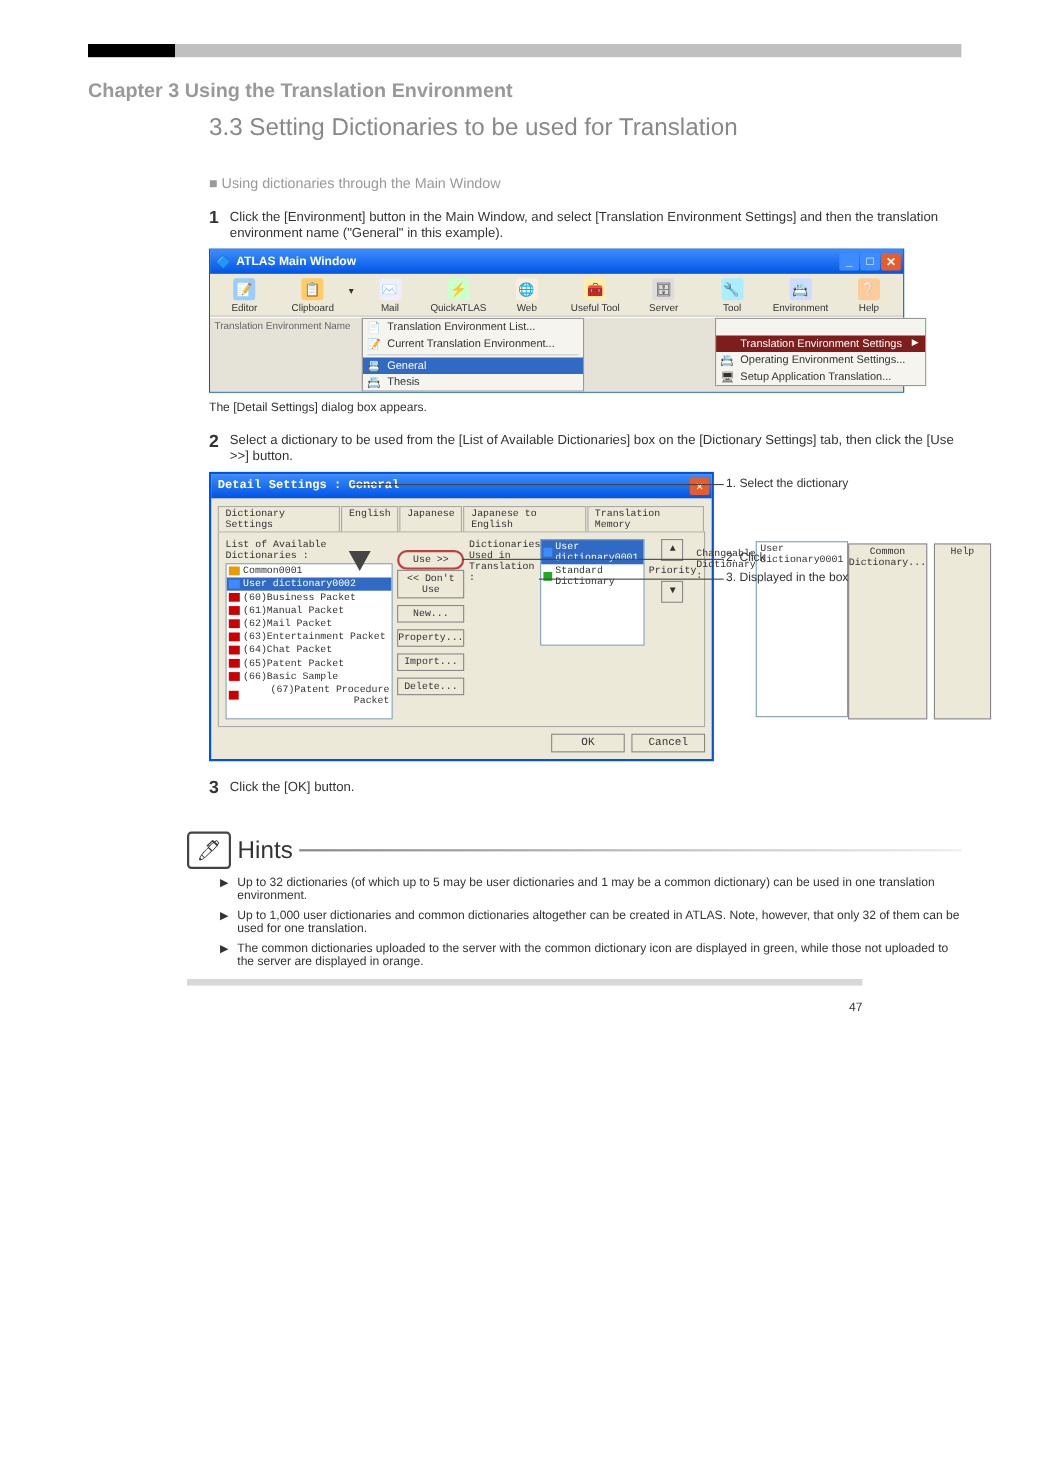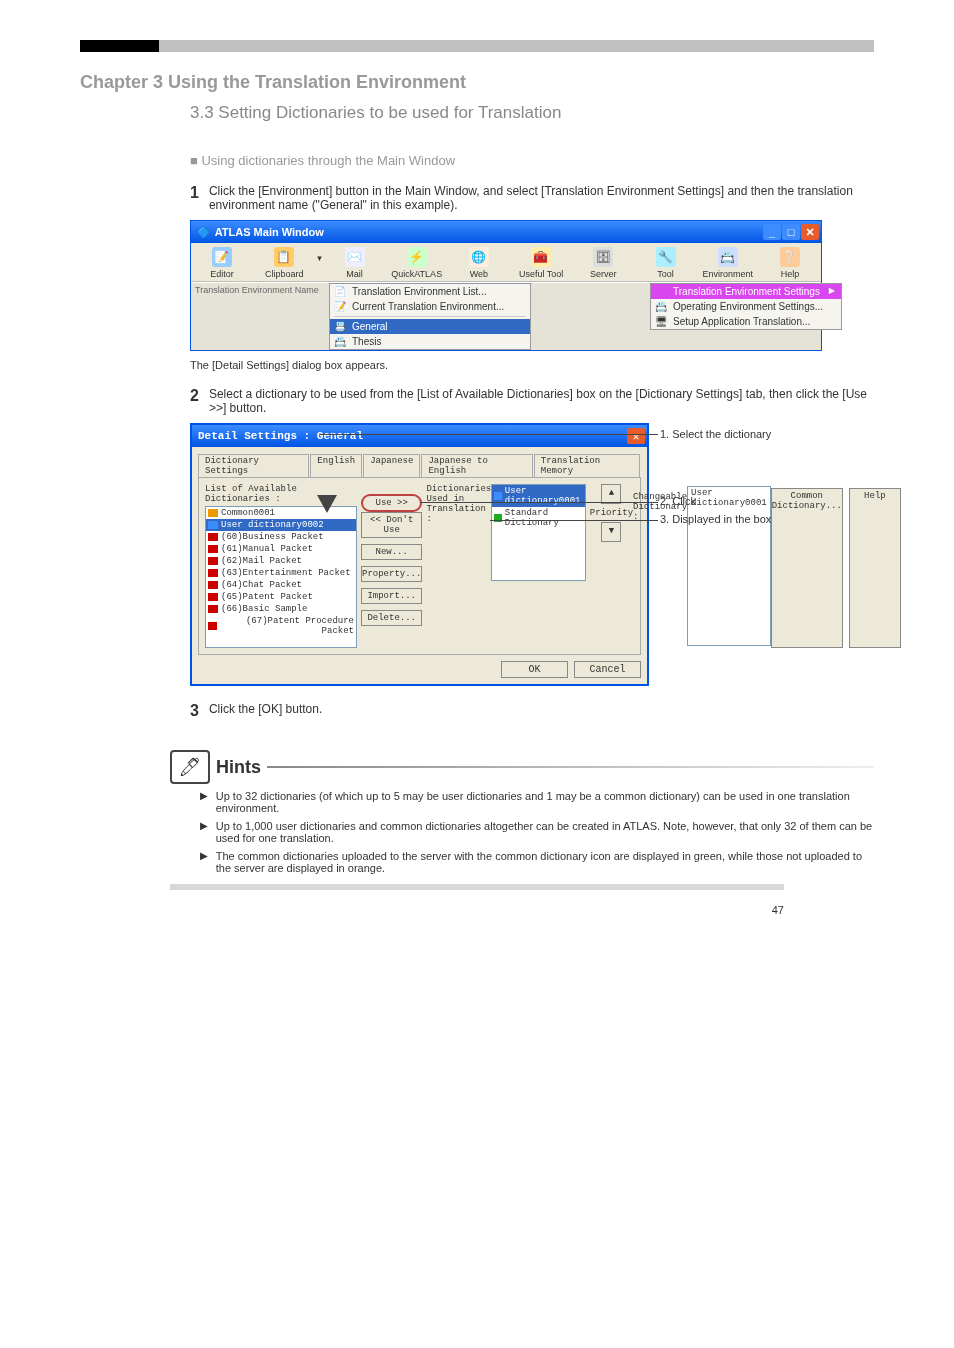--- a/index.html
+++ b/index.html
@@ -19,21 +19,21 @@
   background: linear-gradient(to right, #000 0, #000 10%, #c0c0c0 10%, #c0c0c0 100%);
   margin-bottom: 20px;
 }
 .chapter-head {
   font-size: 18px;
   font-weight: bold;
   color: #999;
   margin: 20px 0 10px 0;
 }
 .section-title {
-  font-size: 17px;
+  font-size: 22px;
   color: #888;
   margin: 10px 0 30px 110px;
 }
 .subsection {
   color: #999;
   font-size: 13px;
   margin: 20px 0 10px 110px;
 }
 .step {
   display: flex;
@@ -127,22 +127,23 @@
   background: #f5f4ef;
   border: 1px solid #999;
   font-size: 10px;
   min-width: 200px;
 }
 .menu-item {
   padding: 2px 6px 2px 22px;
   position: relative;
 }
 .menu-item.hover {
-  background: #d946ef;
+  background: #7f1d1d;
   color: #fff;
+  margin-top: 15px;
 }
 .menu-item.sel {
   background: #316ac5;
   color: #fff;
 }
 .menu-item .mi-icon {
   position: absolute;
   left: 4px;
   width: 12px;
   height: 12px;
@@ -308,22 +309,22 @@
   width: 36px;
   height: 30px;
   border: 2px solid #444;
   border-radius: 4px;
   display:flex;
   align-items:center;
   justify-content:center;
   font-size:18px;
 }
 .hints-title {
-  font-size: 18px;
-  font-weight: bold;
+  font-size: 22px;
+  font-weight: normal;
 }
 .hints-rule {
   flex: 1;
   height: 2px;
   background: linear-gradient(to right,#888,#eee);
 }
 .hint-item {
   display: flex;
   margin: 6px 0 6px 30px;
   font-size: 11px;

